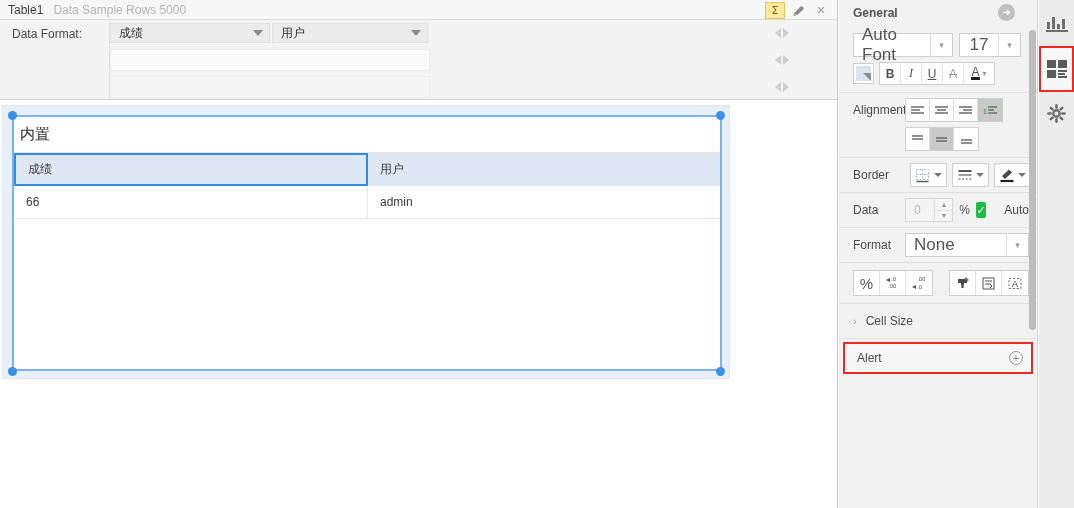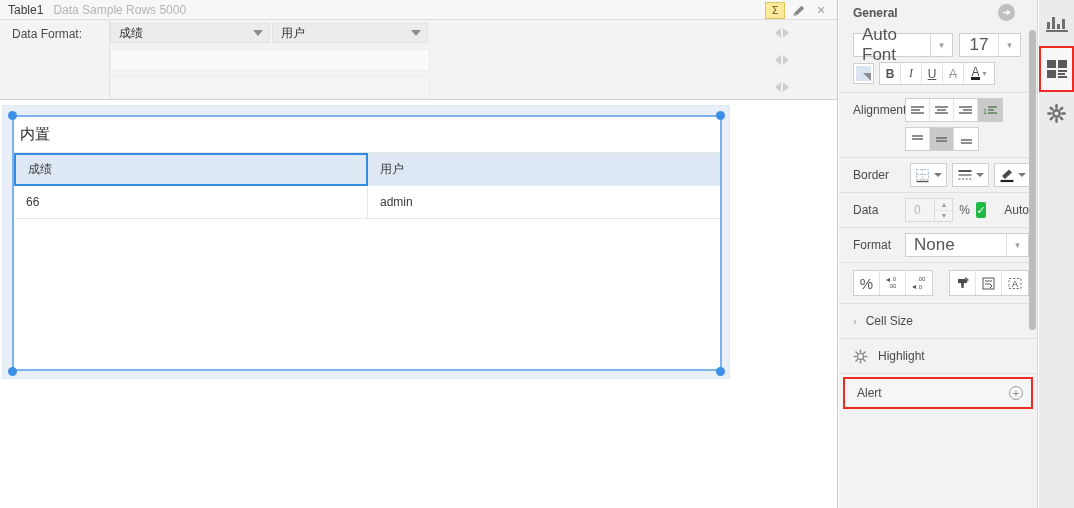--- a/index.html
+++ b/index.html
@@ -617,31 +617,20 @@
           </div>
         </div>
       </div>
     </div>
 
     <div class="crow">
       <span class="chev">›</span>
       <span>Cell Size</span>
     </div>
 
-    <div class="crow">
-      <span class="gear">
-        <svg width="15" height="15" viewBox="0 0 15 15">
-          <circle cx="7.5" cy="7.5" r="3.1" fill="none" stroke="#8a8a8a" stroke-width="1.3"></circle>
-          <g stroke="#8a8a8a" stroke-width="1.6" stroke-linecap="round">
-            <path d="M7.5 1.2v1.8M7.5 12v1.8M1.2 7.5h1.8M12 7.5h1.8M3 3l1.3 1.3M10.7 10.7l1.3 1.3M12 3l-1.3 1.3M4.3 10.7L3 12"></path>
-          </g>
-        </svg>
-      </span>
-      <span>Highlight</span>
-    </div>
 
     <div id="alertRow">
       <span>Alert</span>
       <span class="plus">+</span>
     </div>
 
     <div id="panelScroll"></div>
   </div>
 
   <div id="rail">

